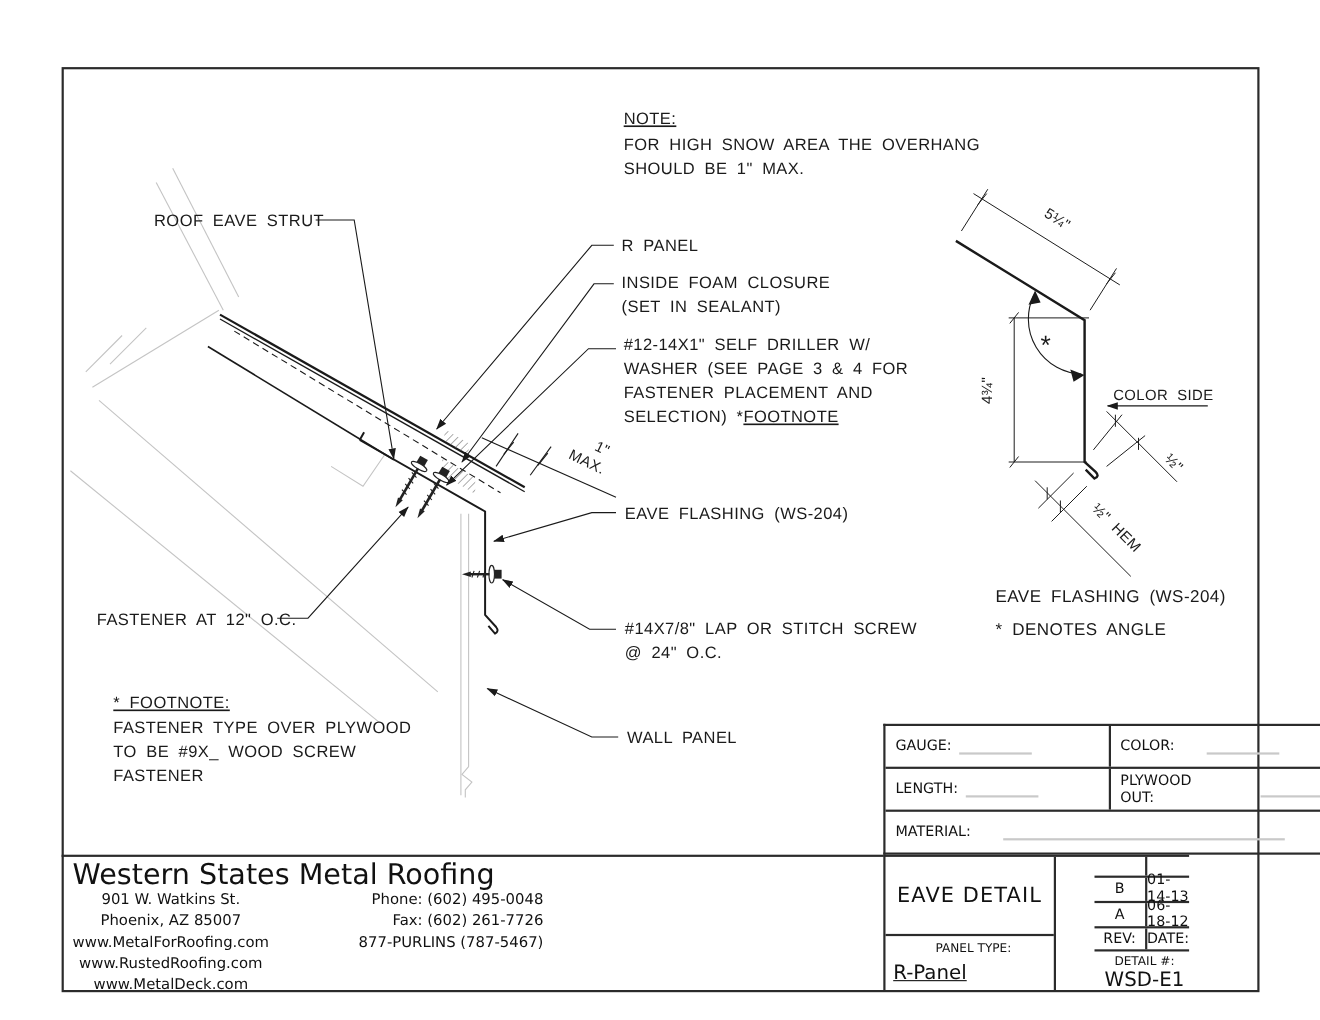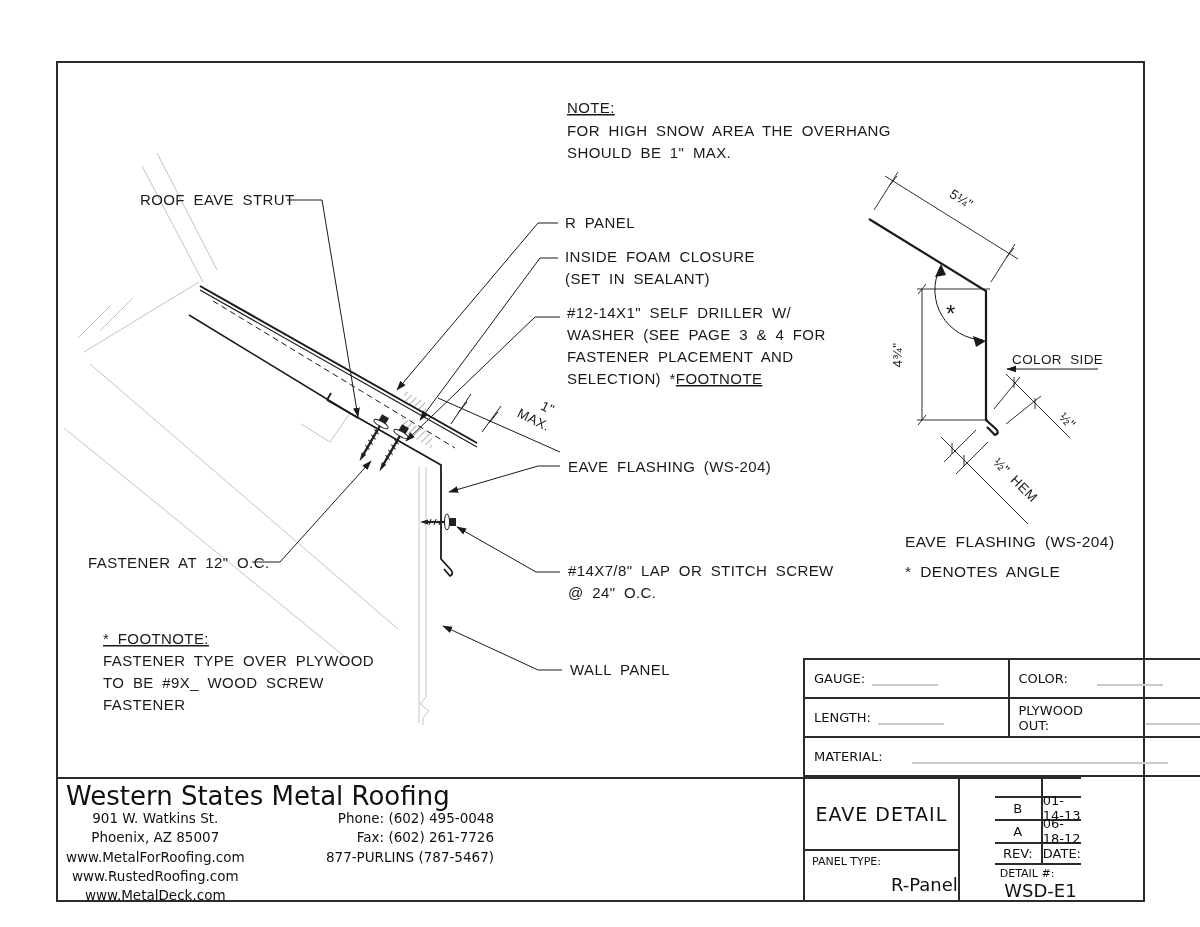--- a/index.html
+++ b/index.html
@@ -23,30 +23,30 @@
   .spec-cell{flex:1;display:flex;align-items:center;padding-left:9px;border-right:2px solid #2b2b2b;}
   .spec-cell:last-child{border-right:none;gap:22px;}
   .blank{display:inline-block;width:66px;height:12px;border-bottom:2px solid #c9c9c9;margin-left:7px;}
   .blank.wide{width:256px;}
   #title-block{left:803px;top:777px;width:278px;height:124px;border-left:2px solid #2b2b2b;
                border-top:2px solid #2b2b2b;display:flex;gap:35px;}
   #tb-left{width:218px;border-right:2px solid #2b2b2b;display:flex;flex-direction:column;}
   #tb-title-cell{height:70px;border-bottom:2px solid #2b2b2b;display:flex;align-items:center;justify-content:center;
                  font-size:19px;letter-spacing:1px;color:#111;}
   #tb-panel-cell{flex:1;padding:4px 0 0 7px;}
-  #tb-panel-value{text-align:right;font-size:18px;margin-top:6px;color:#111;}
+  #tb-panel-value{text-align:left;font-size:18px;margin-top:6px;color:#111;text-decoration:underline;}
   #tb-right{flex:1;display:flex;flex-direction:column;}
   .rev-row{display:flex;border-bottom:2px solid #2b2b2b;}
   .rev-row .c1{width:46px;border-right:2px solid #2b2b2b;display:flex;align-items:center;justify-content:center;}
   .rev-row .c2{flex:1;display:flex;align-items:center;justify-content:center;}
   .r-empty{height:18px;}
   .r-std{height:21px;}
   #detail-cell{flex:1;border-bottom:none;padding:2px 0 0 5px;border-radius:17px;}
   #detail-number{text-align:center;font-size:18px;color:#111;margin-top:0px;}
-  .small-lbl{font-size:11px;color:#111;}
+  .small-lbl{font-size:11px;color:#111;text-align:center;}
   
   #company{left:56px;top:777px;width:747px;height:124px;border-top:2px solid #2b2b2b;padding:2px 0 16px 10px;}
   #company-name{font-size:26px;color:#111;}
   #company-left{position:absolute;left:10px;top:30px;font-size:13.5px;line-height:19.3px;color:#111;text-align:center;}
   #company-right{position:absolute;left:230px;top:30px;width:208px;text-align:right;
                  font-size:13.5px;line-height:19.3px;color:#111;}
 </style>
 </head>
 <body>
 

